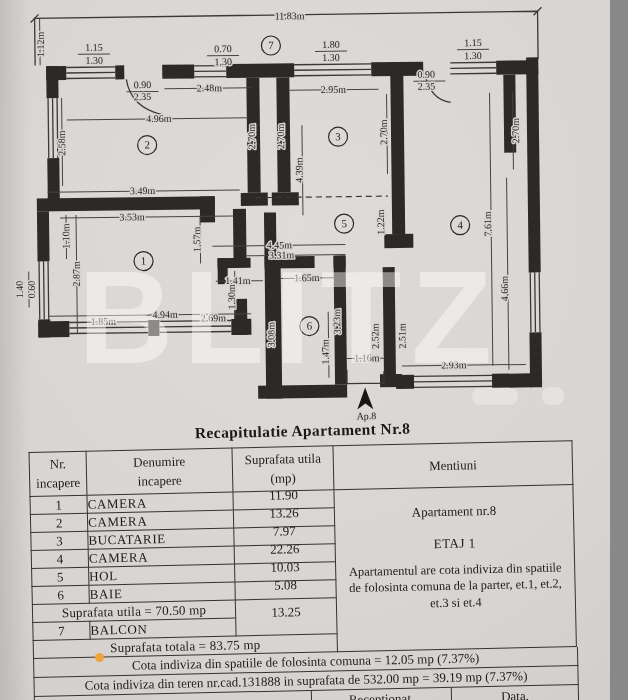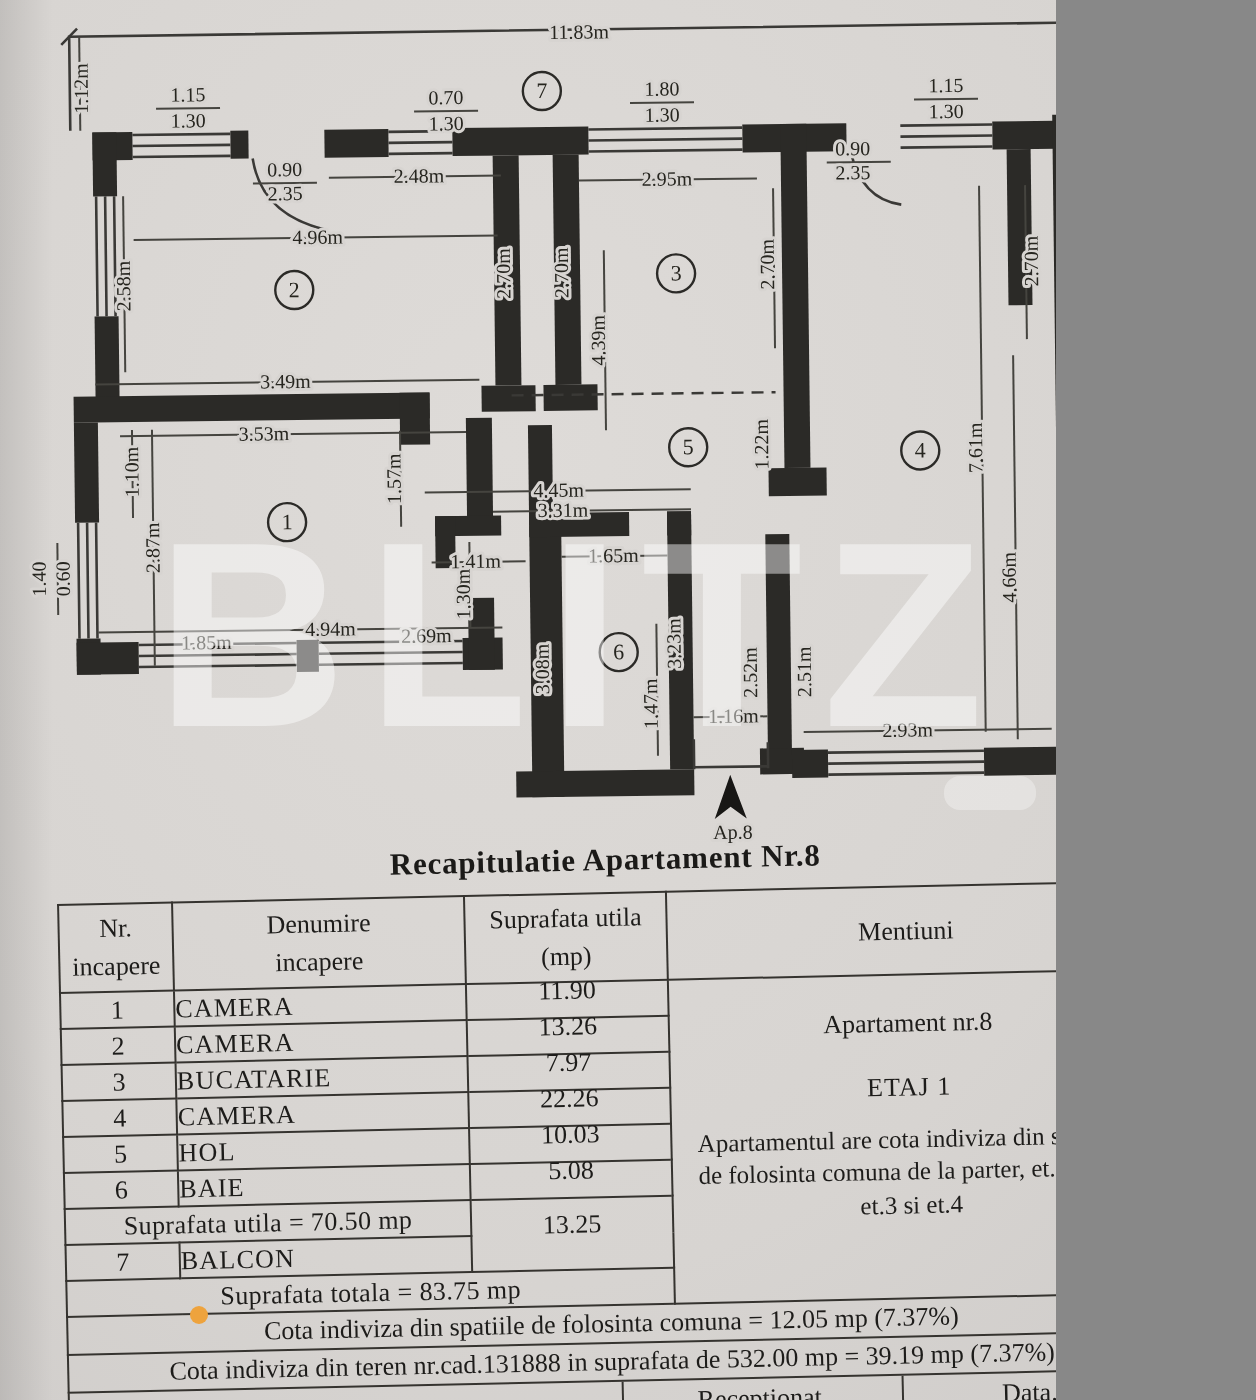--- a/index.html
+++ b/index.html
@@ -1,17 +1,17 @@
 <!DOCTYPE html>
 <html><head>
 <meta charset="utf-8">
 <style>
   html,body{margin:0;padding:0;background:#888;}
   .photo{
-    position:relative;width:528px;height:700px;overflow:hidden;
+    position:relative;width:610px;height:700px;overflow:hidden;
     background:
       linear-gradient(90deg, rgba(0,0,0,0.10), rgba(0,0,0,0) 5%),
       radial-gradient(130% 120% at 48% 32%, #dedbd8 0%, #d7d4d1 50%, #cac7c5 92%, #bfbcba 100%);
     font-family:"Liberation Serif", serif;
     color:#1d1c1a;
     text-decoration:underline;
   }
   
   .plan-wrap{position:absolute;left:0;top:0;width:628px;height:430px;transform:rotate(-0.7deg);transform-origin:50% 50%;}
   svg{display:block}

